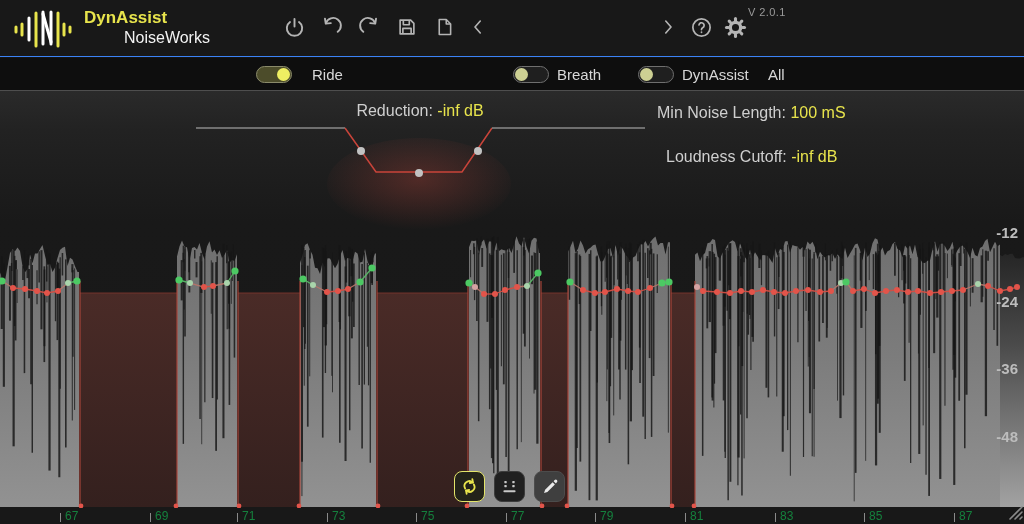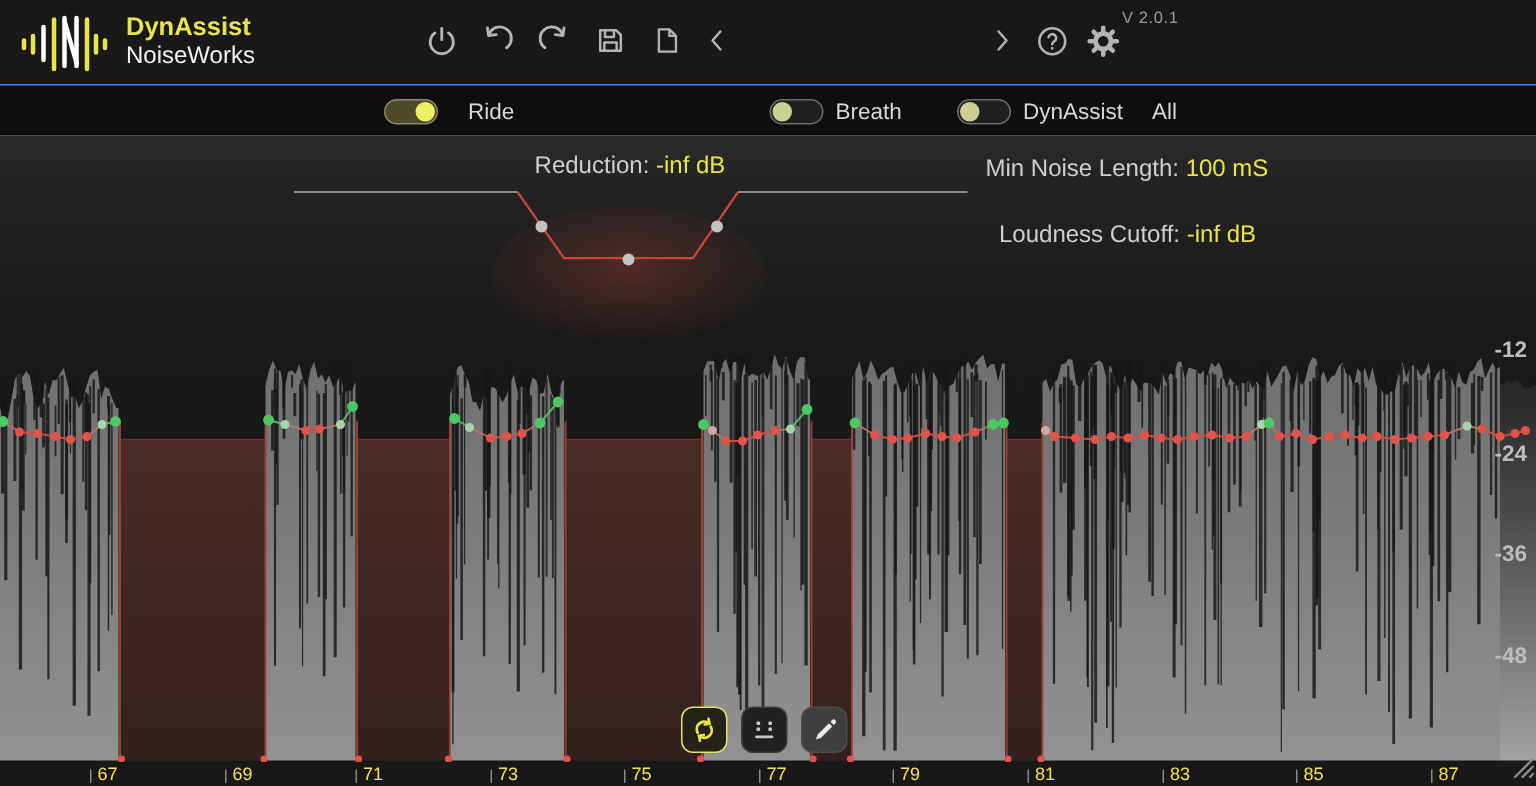--- a/index.html
+++ b/index.html
@@ -6,21 +6,21 @@
   *{box-sizing:border-box;}
   #app{position:relative;width:1024px;height:524px;overflow:hidden;
        font-family:"Liberation Sans",sans-serif;background:#151515;color:#d6d6d6;
        -webkit-font-smoothing:antialiased;}
   
   .header{position:absolute;left:0;top:0;width:1024px;height:57px;background:#181818;
           border-bottom:1px solid #3b82f6;}
   .logo{position:absolute;left:12px;top:8px;}
   .titles{position:absolute;left:84px;top:7px;line-height:1.25;}
   .app-title{font-size:17px;font-weight:700;color:#e8e44c;}
-  .app-sub{font-size:16px;color:#f2f2f2;}
+  .app-sub{font-size:16px;color:#f2f2f2;margin-left:40px;}
   .tbtn{position:absolute;top:8px;width:34px;height:38px;background:none;border:none;padding:0;
         display:flex;align-items:center;justify-content:center;cursor:pointer;color:#b4b4b4;}
   .tbtn svg{display:block;}
   .preset{position:absolute;left:508px;top:10px;width:130px;height:30px;line-height:30px;
           text-align:center;font-size:16px;color:#e0e0e0;cursor:pointer;}
   .version{position:absolute;left:748px;top:6px;font-size:11px;color:#9a9a9a;letter-spacing:.4px;}
   
   .modebar{position:absolute;left:0;top:58px;width:1024px;height:33px;background:#0e0e0e;}
   .modebar::after{content:"";position:absolute;left:0;bottom:0;width:100%;height:1px;background:#4e4e4e;}
   .mb-text{position:absolute;top:0;height:33px;line-height:33px;font-size:15px;color:#d8d8d8;white-space:nowrap;}
@@ -47,21 +47,21 @@
   .cutoff{left:666px;top:57px;}
   
   .tools{position:absolute;left:454px;top:380px;display:flex;gap:9px;z-index:4;}
   .sqbtn{width:31px;height:31px;border-radius:8px;display:flex;align-items:center;justify-content:center;
          cursor:pointer;padding:0;}
   .btn-cycle{background:#23231a;border:1.5px solid #e3e46a;}
   .btn-face{background:#202020;border:1.5px solid #3c3c3c;}
   .btn-pencil{background:#3f3f3f;border:1.5px solid #4c4c4c;}
   
   .timeline{position:absolute;left:0;top:417px;width:1024px;height:16px;background:#181818;z-index:2;}
-  .tl-item{position:absolute;top:0;height:16px;display:flex;align-items:center;color:#fde047;font-size:12px;}
+  .tl-item{position:absolute;top:0;height:16px;display:flex;align-items:center;color:#15803d;font-size:12px;}
   .tl-tick{width:1px;height:9px;background:#8a8a8a;margin-right:4px;margin-top:3px;}
   .grip{position:absolute;right:1px;bottom:0px;z-index:5;cursor:nwse-resize;}
 </style>
 </head>
 <body>
 
 <div id="app">
 
   <div class="header">
     <div class="logo">

